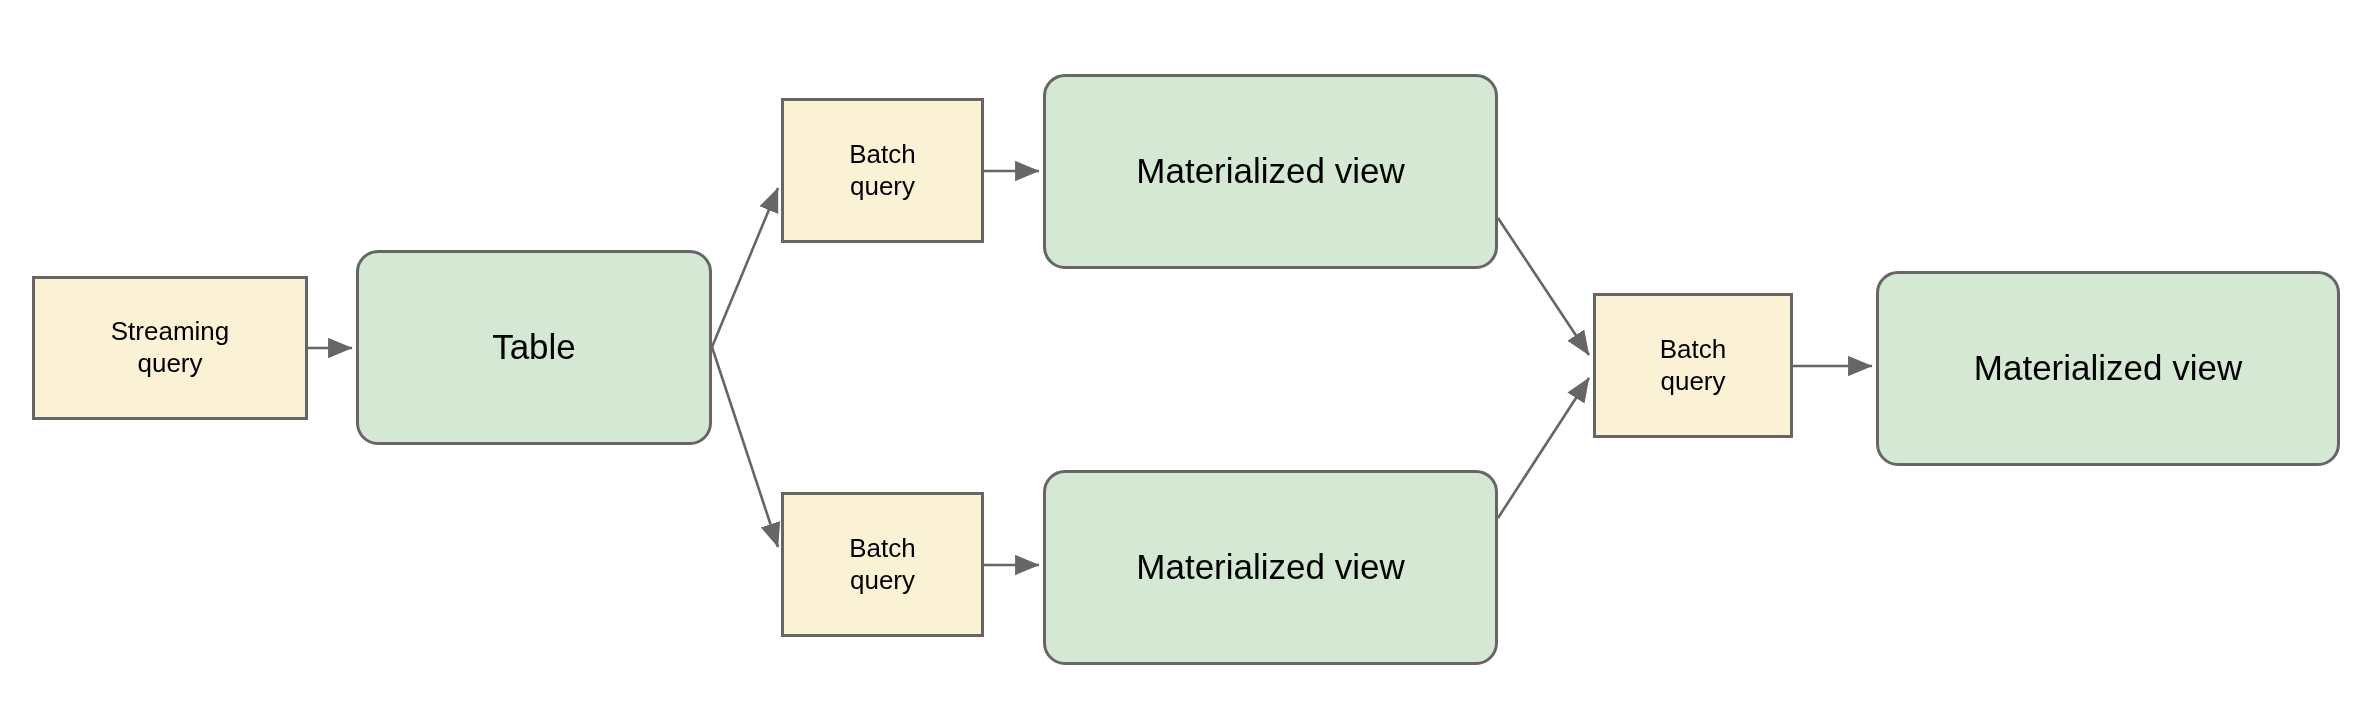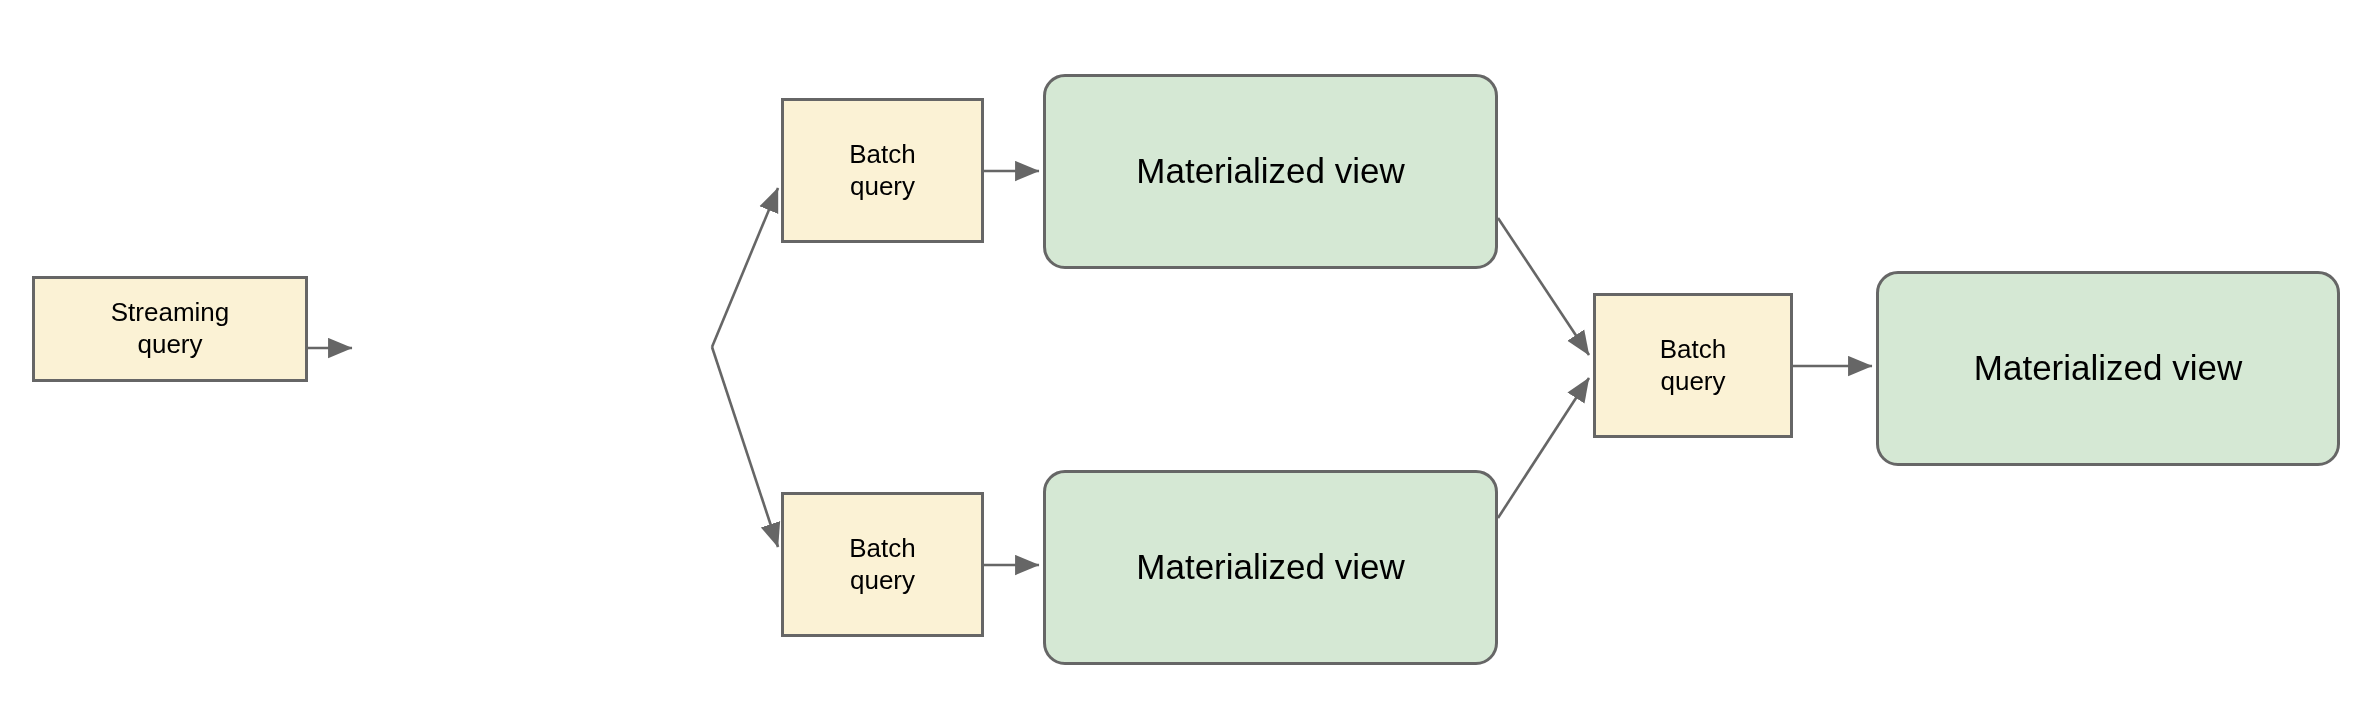--- a/index.html
+++ b/index.html
@@ -75,25 +75,28 @@
 
     <line x1="984" y1="565" x2="1039" y2="565" stroke="#666666" stroke-width="2.6" marker-end="url(#arrowhead)"></line>
 
     <line x1="1498" y1="218" x2="1589" y2="355" stroke="#666666" stroke-width="2.6" marker-end="url(#arrowhead)"></line>
 
     <line x1="1498" y1="518" x2="1589" y2="378" stroke="#666666" stroke-width="2.6" marker-end="url(#arrowhead)"></line>
 
     <line x1="1793" y1="366" x2="1872" y2="366" stroke="#666666" stroke-width="2.6" marker-end="url(#arrowhead)"></line>
   </svg>
 
-  <div class="node node-process" id="node-streaming-query" style="left: 32px; top: 276px; width: 276px; height: 106px;">
+  <div class="node node-process" id="node-streaming-query" style="left: 32px; top: 276px; width: 276px; height: 144px;">
     <span class="node-label">Streaming
 query</span>
   </div>
 
+  <div class="node node-store" id="node-table" style="left: 356px; top: 250px; width: 356px; height: 195px;">
+    <span class="node-label">Table</span>
+  </div>
 
   <div class="node node-process" id="node-batch-query-top" style="left: 781px; top: 98px; width: 203px; height: 145px;">
     <span class="node-label">Batch
 query</span>
   </div>
 
   <div class="node node-store" id="node-materialized-view-top" style="left: 1043px; top: 74px; width: 455px; height: 195px;">
     <span class="node-label">Materialized view</span>
   </div>
 

